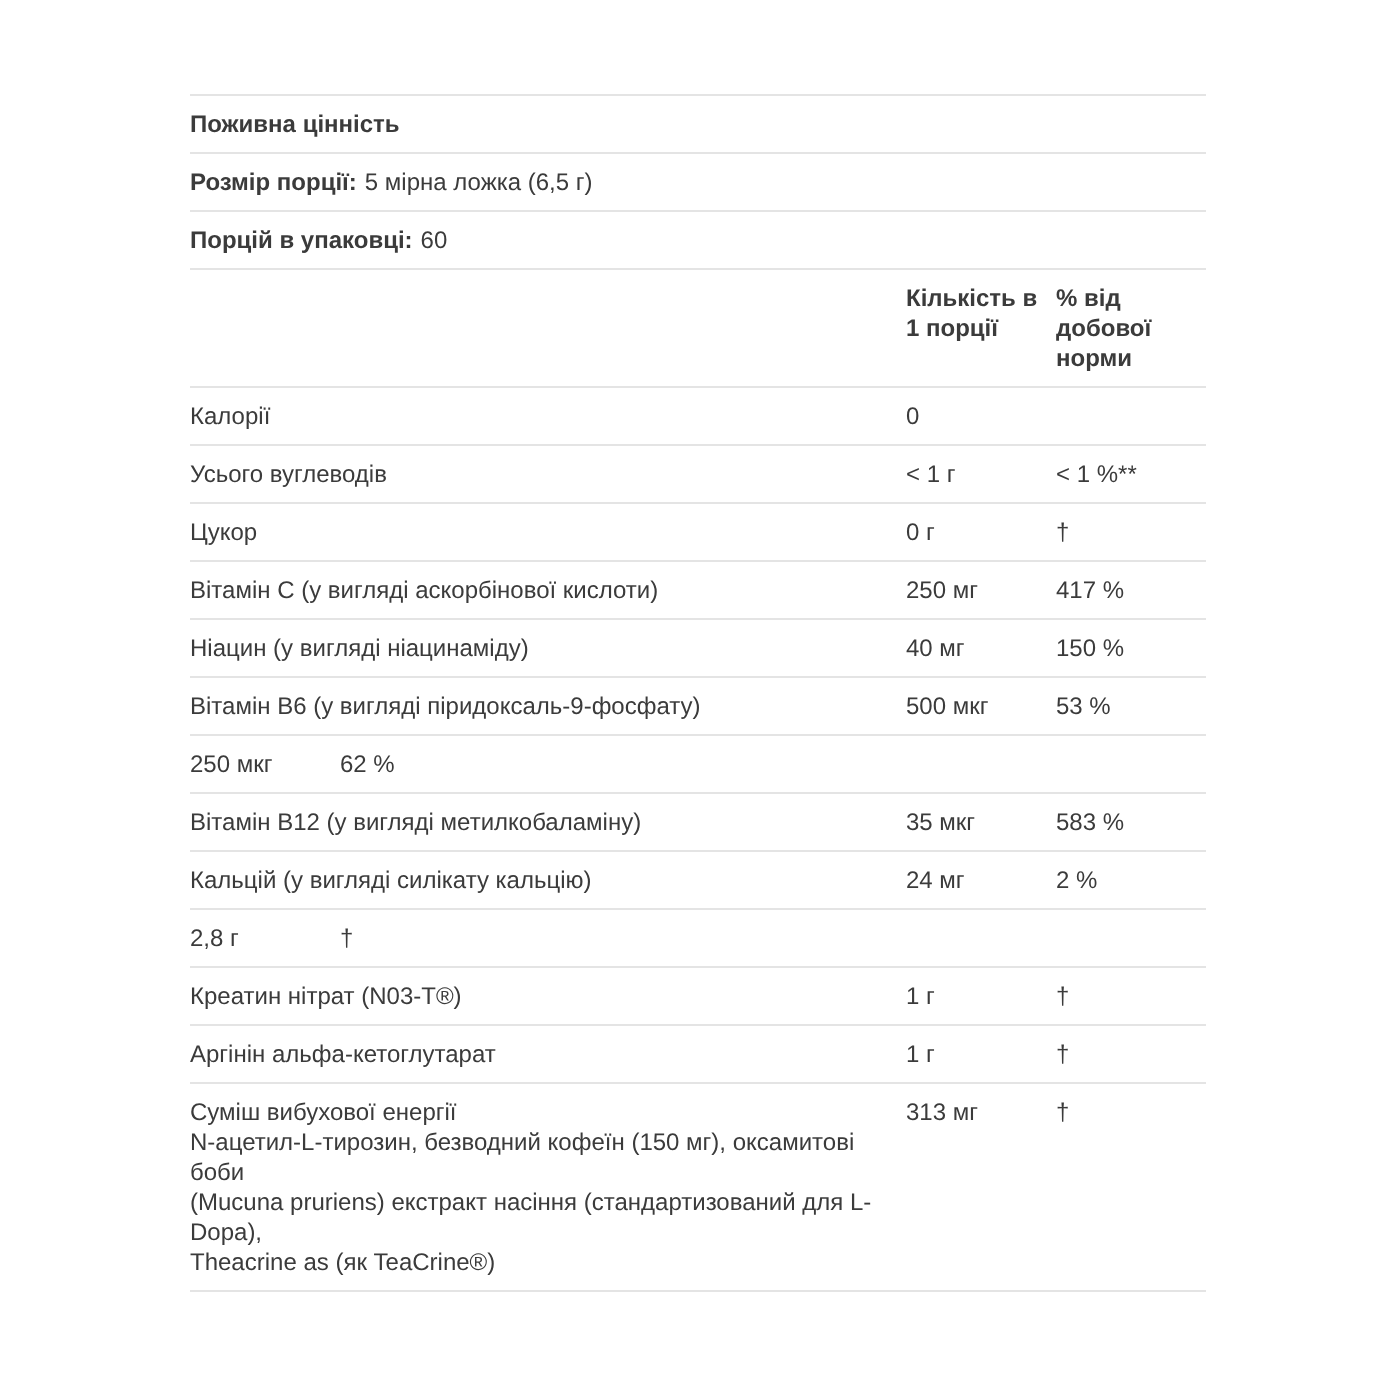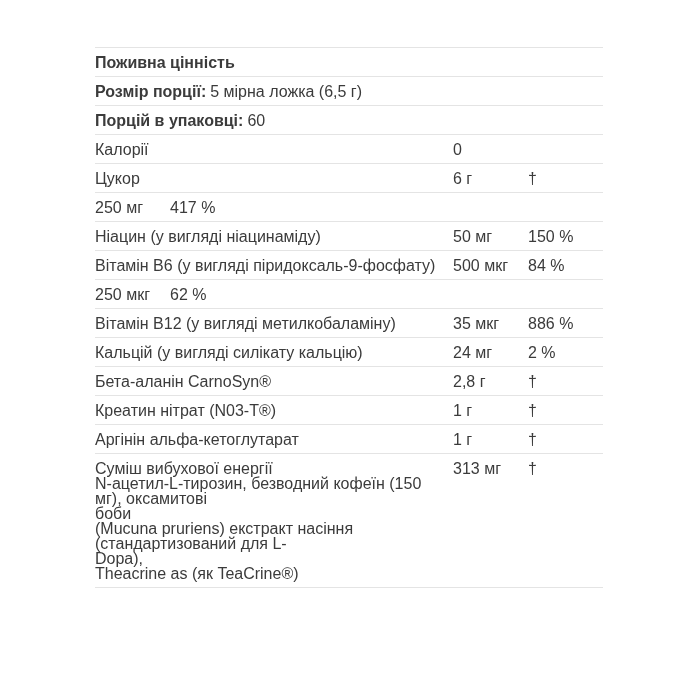--- a/index.html
+++ b/index.html
@@ -14,21 +14,21 @@
     height:700px;
     background:var(--bg);
     font-family:"Liberation Sans","DejaVu Sans",sans-serif;
     color:var(--text);
   }
   .nutrition-table{
     position:absolute;
     left:95px;
     top:47px;
     width:508px;
-    font-size:16px;
+    font-size:12px;
     line-height:15px;
     border-top:1px solid var(--border);
   }
   .row{
     display:flex;
     align-items:flex-start;
     border-bottom:1px solid var(--border);
     padding:7px 0 6px 0;
   }
   .b{font-weight:bold;}
@@ -60,62 +60,75 @@
   <div class="row">
     <span class="b label">Розмір порції:</span>
     <span>5 мірна ложка (6,5 г)</span>
   </div>
 
   <div class="row">
     <span class="b label">Порцій в упаковці:</span>
     <span>60</span>
   </div>
 
+  <div class="row">
+    <div class="c-name"></div>
+    <div class="c-amt b pre">Кількість в
+1 порції</div>
+    <div class="c-dv b pre">% від
+добової
+норми</div>
+  </div>
 
   <div id="rows-container">
       <div class="row">
         <div class="c-name pre">Калорії</div>
         <div class="c-amt">0</div>
         <div class="c-dv"></div>
       </div>
       <div class="row">
+        <div class="c-name pre">Усього вуглеводів</div>
+        <div class="c-amt">&lt; 1 г</div>
+        <div class="c-dv">&lt; 1 %**</div>
+      </div>
+      <div class="row">
         <div class="c-name pre">Цукор</div>
-        <div class="c-amt">6 г</div>
+        <div class="c-amt">0 г</div>
         <div class="c-dv">†</div>
       </div>
       <div class="row">
+        <div class="c-name pre">Вітамін C (у вигляді аскорбінової кислоти)</div>
         <div class="c-amt">250 мг</div>
         <div class="c-dv">417 %</div>
       </div>
       <div class="row">
         <div class="c-name pre">Ніацин (у вигляді ніацинаміду)</div>
-        <div class="c-amt">50 мг</div>
+        <div class="c-amt">40 мг</div>
         <div class="c-dv">150 %</div>
       </div>
       <div class="row">
         <div class="c-name pre">Вітамін B6 (у вигляді піридоксаль-9-фосфату)</div>
         <div class="c-amt">500 мкг</div>
-        <div class="c-dv">84 %</div>
+        <div class="c-dv">53 %</div>
       </div>
       <div class="row">
         <div class="c-amt">250 мкг</div>
         <div class="c-dv">62 %</div>
       </div>
       <div class="row">
         <div class="c-name pre">Вітамін B12 (у вигляді метилкобаламіну)</div>
         <div class="c-amt">35 мкг</div>
-        <div class="c-dv">886 %</div>
+        <div class="c-dv">583 %</div>
       </div>
       <div class="row">
         <div class="c-name pre">Кальцій (у вигляді силікату кальцію)</div>
         <div class="c-amt">24 мг</div>
         <div class="c-dv">2 %</div>
       </div>
       <div class="row">
-        <div class="c-name pre">Бета-аланін CarnoSyn®</div>
         <div class="c-amt">2,8 г</div>
         <div class="c-dv">†</div>
       </div>
       <div class="row">
         <div class="c-name pre">Креатин нітрат (N03-T®)</div>
         <div class="c-amt">1 г</div>
         <div class="c-dv">†</div>
       </div>
       <div class="row">
         <div class="c-name pre">Аргінін альфа-кетоглутарат</div>

